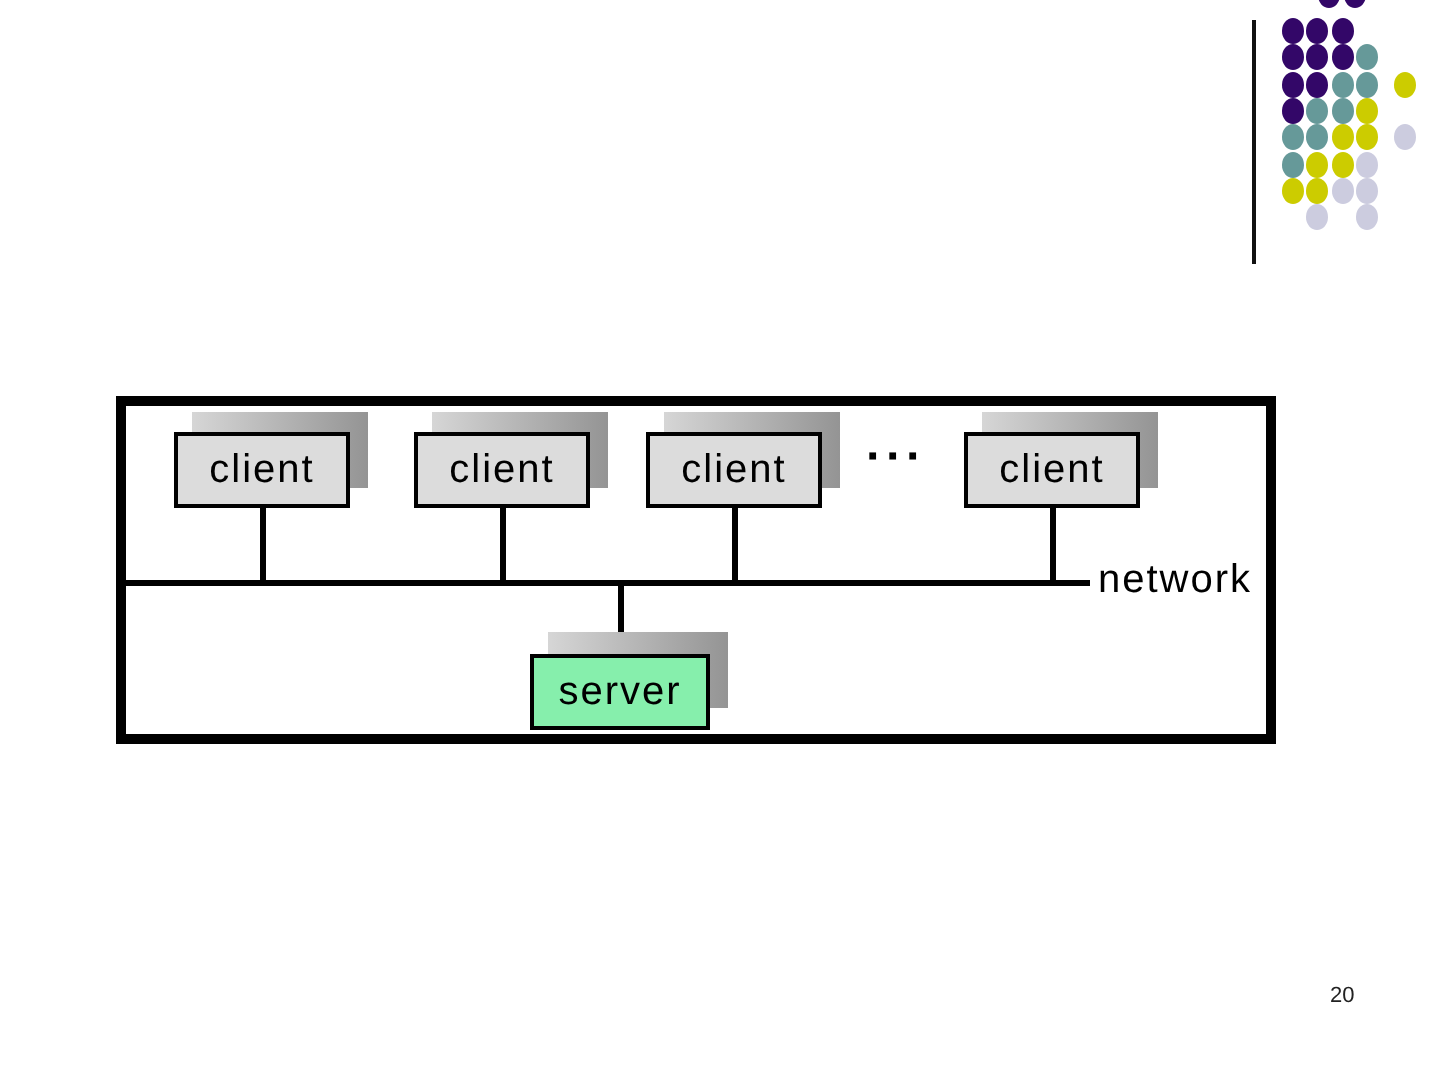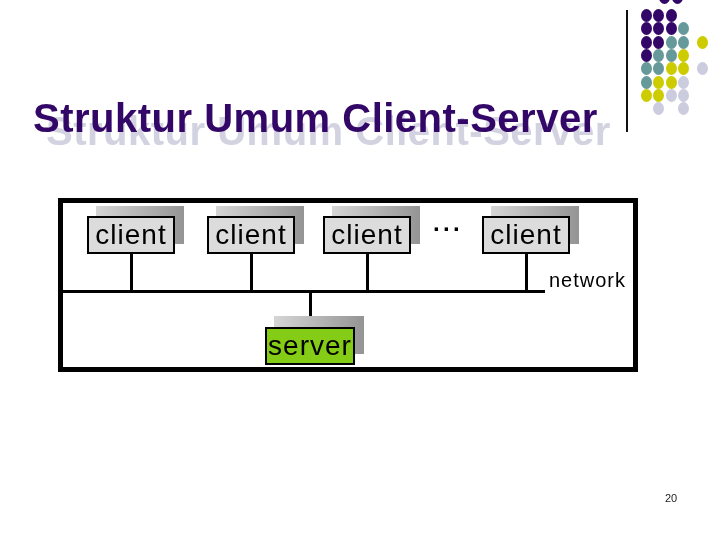--- a/index.html
+++ b/index.html
@@ -17,37 +17,36 @@
   .dot { position: absolute; width: 11px; height: 13px; border-radius: 50%; }
   .outer-box {
     position: absolute; left: 58px; top: 198px; width: 580px; height: 174px;
     border: 5px solid #000000; box-sizing: border-box; background: #ffffff;
   }
   .node-shadow { position: absolute; height: 38px; background: linear-gradient(to right, #d6d6d6, #949494); }
   .node-box {
     position: absolute; height: 38px; box-sizing: border-box;
     background: #dcdcdc; border: 2px solid #000000;
     display: flex; align-items: center; justify-content: center;
-    font-size: 28px; letter-spacing: 1px; color: #000000;
+    font-size: 20px; letter-spacing: 1px; color: #000000;
   }
   .drop-line { position: absolute; width: 3px; background: #000000; }
   .network-line { position: absolute; left: 62px; top: 290px; width: 483px; height: 3px; background: #000000; }
-  .network-label { position: absolute; left: 549px; top: 269px; font-size: 20px; letter-spacing: 1px; color: #000000; }
+  .network-label { position: absolute; left: 549px; top: 279px; font-size: 20px; letter-spacing: 1px; color: #000000; }
   .ellipsis {
     position: absolute; left: 431px; top: 215px; width: 34px;
     text-align: center; font-size: 24px; font-weight: bold; letter-spacing: 2px; color: #000000;
   }
   .page-number { position: absolute; left: 665px; top: 492px; font-size: 11px; color: #222222; }
 </style>
 </head>
 <body>
 
 <div class="slide">
 
-  <h1 class="title" style="color: rgb(51, 7, 104); text-shadow: rgb(210, 210, 224) 13px 13px 0px;">Struktur Umum Client-Server</h1>
 
   <div>
     <div class="deco-line"></div>
     <div id="dots">
         <div class="dot" style="left: 659.25px; top: -9.5px; background: rgb(51, 7, 104);"></div>
         <div class="dot" style="left: 671.75px; top: -9.5px; background: rgb(51, 7, 104);"></div>
         <div class="dot" style="left: 640.5px; top: 8.5px; background: rgb(51, 7, 104);"></div>
         <div class="dot" style="left: 653px; top: 8.5px; background: rgb(51, 7, 104);"></div>
         <div class="dot" style="left: 665.5px; top: 8.5px; background: rgb(51, 7, 104);"></div>
         <div class="dot" style="left: 640.5px; top: 21.5px; background: rgb(51, 7, 104);"></div>
@@ -99,21 +98,21 @@
         <div class="node-box" style="left: 323px; top: 216px; width: 88px; background: rgb(220, 220, 220);">
           <span>client</span>
         </div>
         <div class="node-shadow" style="left: 491px; top: 206px; width: 88px;"></div>
         <div class="drop-line" style="left: 524.5px; top: 252px; height: 40px;"></div>
         <div class="node-box" style="left: 482px; top: 216px; width: 88px; background: rgb(220, 220, 220);">
           <span>client</span>
         </div>
         <div class="drop-line" style="left: 309px; top: 291px; height: 37px;"></div>
         <div class="node-shadow" style="left: 274px; top: 316px; width: 90px;"></div>
-        <div class="node-box" style="left: 265px; top: 327px; width: 90px; background: #84cc16;">
+        <div class="node-box" style="left: 265px; top: 327px; width: 90px; background: #86efac;">
           <span>server</span>
         </div>
       </div>
     <div class="ellipsis">···</div>
     <div class="network-line"></div>
     <div class="network-label">network</div>
   </div>
 
   <div class="page-number">20</div>
 

